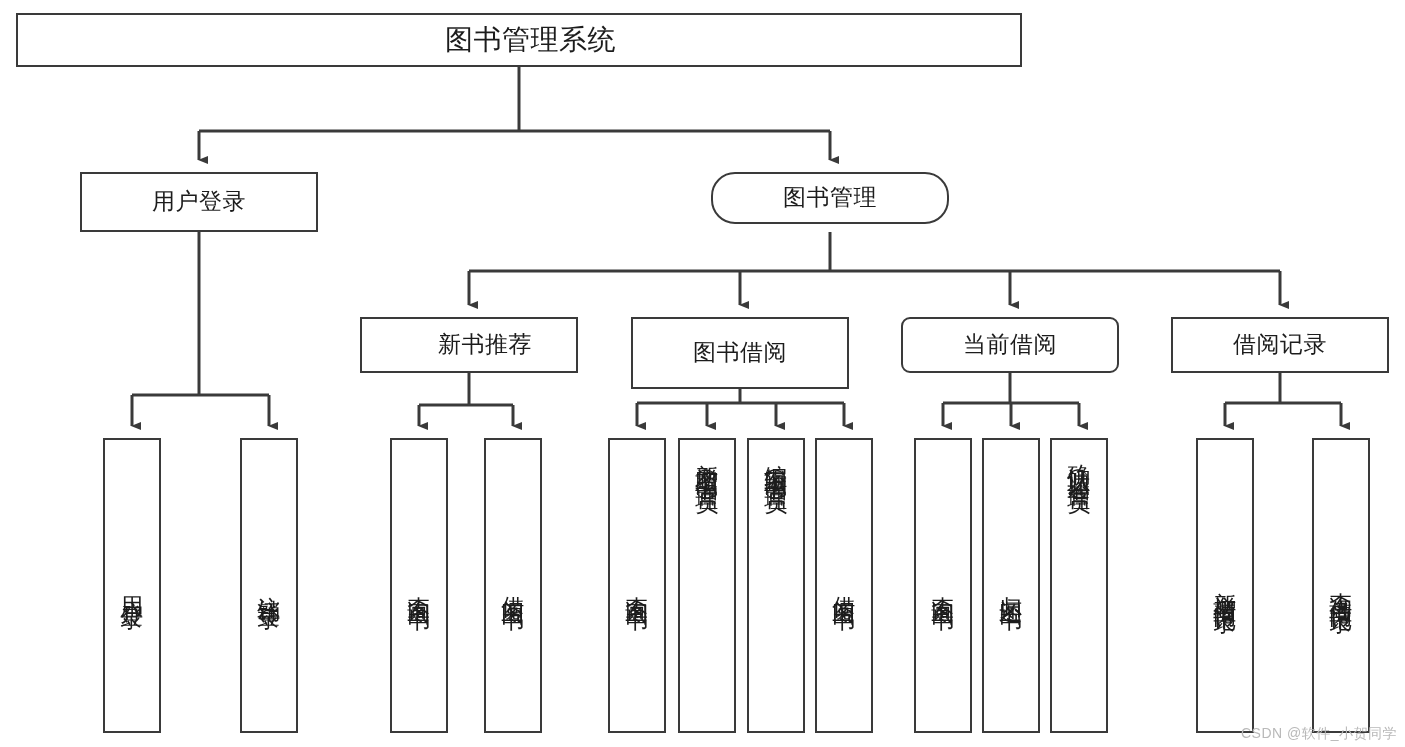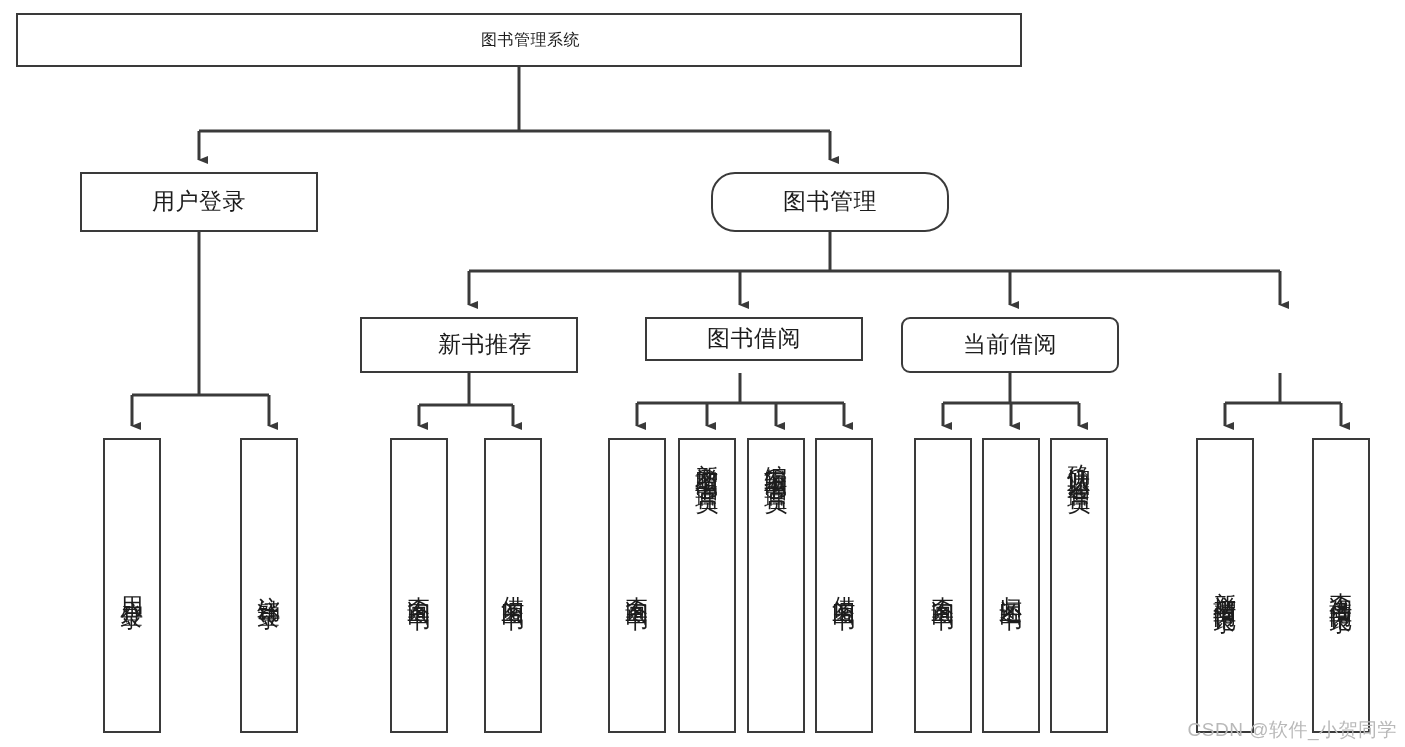--- a/index.html
+++ b/index.html
@@ -35,42 +35,42 @@
     justify-content: center;
     color: #1c1c1c;
   }
   .node-h {
     font-size: 23px;
     letter-spacing: 0.5px;
     line-height: 1.1;
     white-space: nowrap;
   }
   .node-root {
-    font-size: 16px;
+    font-size: 28px;
     padding-left: 23px;
   }
   .node-v {
     writing-mode: vertical-rl;
     text-orientation: upright;
     font-size: 23px;
     line-height: 1.15;
     letter-spacing: 4px;
     white-space: nowrap;
     align-items: center;
     justify-content: center;
     padding: 6px 0;
   }
   .node-v.vtop {
     justify-content: flex-start;
   }
   .watermark {
     position: absolute;
     right: 8px;
     bottom: 4px;
-    font-size: 19px;
+    font-size: 14px;
     color: #b9b9b9;
     white-space: nowrap;
     letter-spacing: 0.5px;
   }
 </style>
 </head>
 <body>
 
 <div id="diagram-root">
 
@@ -120,25 +120,26 @@
       <path d="M1280,373 L1280,403"></path>
       <path d="M1225,403 L1341,403"></path>
       <path d="M1225,403 L1225,426" marker-end="url(#arrowhead)"></path>
       <path d="M1341,403 L1341,426" marker-end="url(#arrowhead)"></path>
     </g>
   </svg>
 
   <div class="node node-h node-root" style="left:16px; top:13px; width:1006px; height:54px;">图书管理系统</div>
 
   <div class="node node-h" style="left:80px; top:172px; width:238px; height:60px;">用户登录</div>
-  <div class="node node-h" style="left:711px; top:172px; width:238px; height:60px;border-radius:24px;">图书管理</div>
+  <div class="node node-h" style="left:711px; top:172px; width:238px; height:52px;border-radius:24px;">图书管理</div>
 
   <div class="node node-h" style="left:360px; top:317px; width:218px; height:56px;padding-left:32px;">新书推荐</div>
-  <div class="node node-h" style="left:631px; top:317px; width:218px; height:44px;margin-left:14px;">图书借阅</div>
+  <div class="node node-h" style="left:631px; top:317px; width:218px; height:72px;">图书借阅</div>
   <div class="node node-h" style="left:901px; top:317px; width:218px; height:56px;border-radius:9px;">当前借阅</div>
+  <div class="node node-h" style="left:1171px; top:317px; width:218px; height:56px;">借阅记录</div>
 
   <div class="node node-v" style="left:103px; top:438px; width:58px; height:295px;">用户登录</div>
   <div class="node node-v" style="left:240px; top:438px; width:58px; height:295px;">注销登录</div>
 
   <div class="node node-v" style="left:390px; top:438px; width:58px; height:295px;">查询图书</div>
   <div class="node node-v" style="left:484px; top:438px; width:58px; height:295px;">借阅图书</div>
 
   <div class="node node-v" style="left:608px; top:438px; width:58px; height:295px;">查询图书</div>
   <div class="node node-v vtop" style="left:678px; top:438px; width:58px; height:295px;">新增图书（管理员）</div>
   <div class="node node-v vtop" style="left:747px; top:438px; width:58px; height:295px;">编辑图书（管理员）</div>

